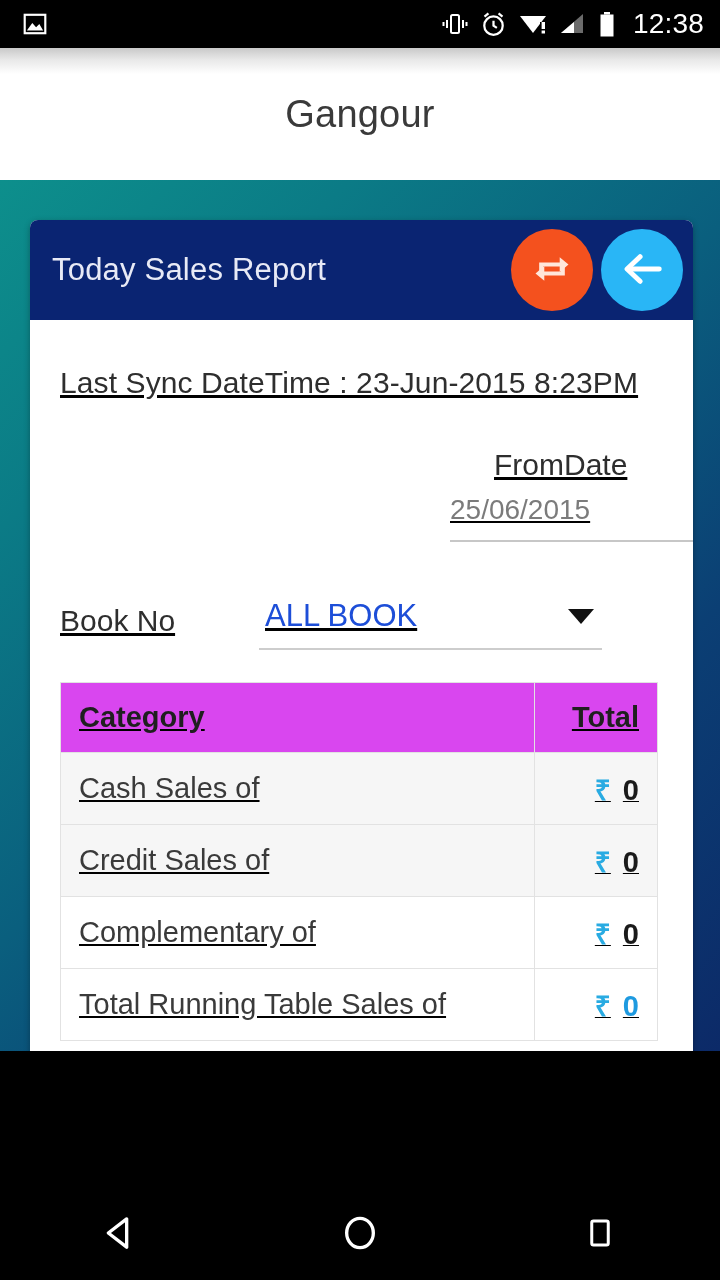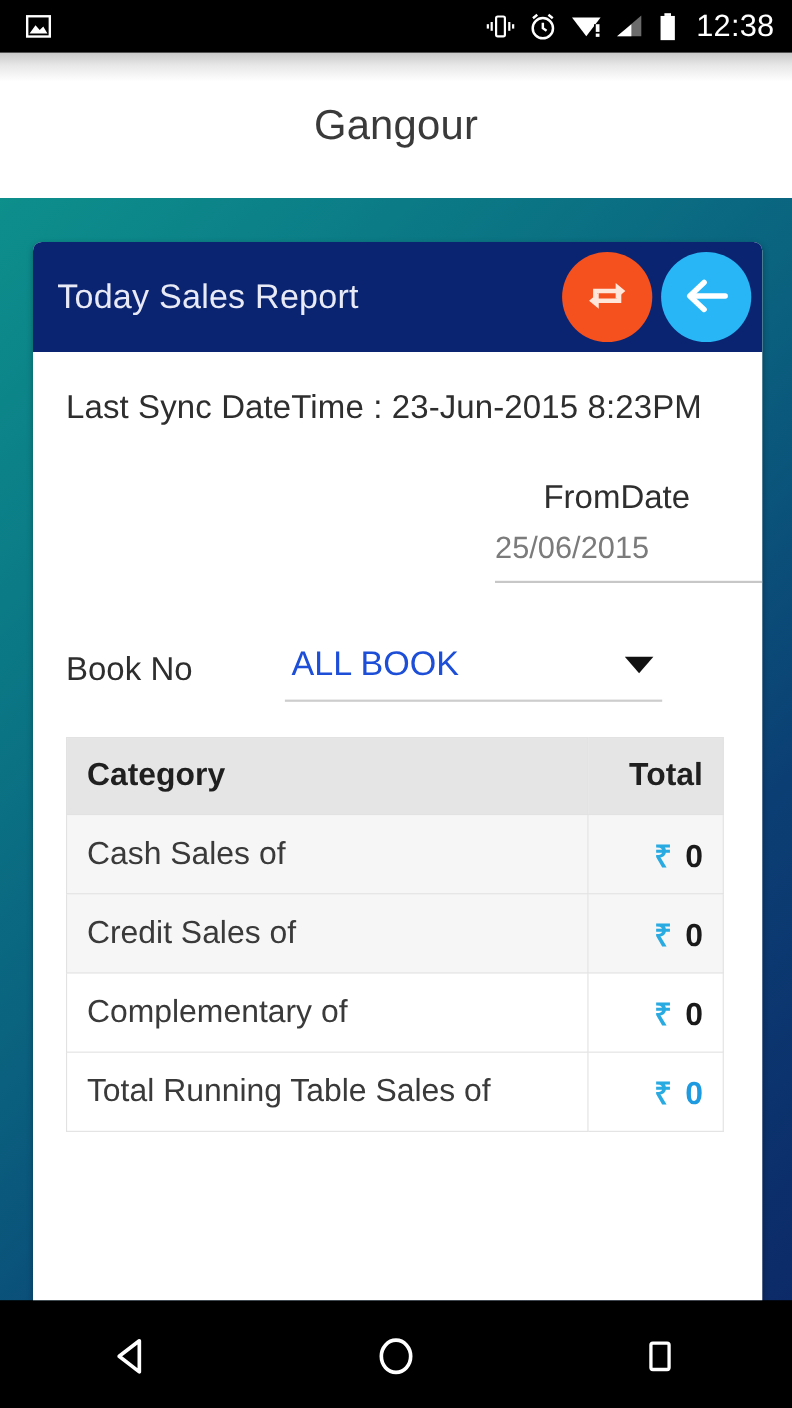--- a/index.html
+++ b/index.html
@@ -29,21 +29,21 @@
     background:linear-gradient(to bottom,#c9c9c9 0%,#e8e8e8 45%,#ffffff 100%);
   }
   .apptitle {
     position:absolute; left:0; top:0; width:100%; height:132px;
     display:flex; align-items:center; justify-content:center;
     font-size:38px; color:#3a3a3a; letter-spacing:0.2px;
   }
 
   
   .screen {
-    position:absolute; top:180px; left:0; width:720px; height:1002px;
+    position:absolute; top:180px; left:0; width:720px; height:871px;
     background:
       linear-gradient(135deg,#0d8f8c 0%, #0b7b86 22%, #0a5f7e 48%, #0b3f74 72%, #0c2a68 100%);
     overflow:hidden;
   }
 
   
   .card {
     position:absolute; left:30px; top:40px; width:663px; height:970px;
     background:#ffffff;
     border-radius:8px 8px 0 0;
@@ -54,21 +54,21 @@
     position:relative; height:100px; background:#0a2472;
     display:flex; align-items:center; padding-left:22px;
   }
   .card-title { color:#e8eaf6; font-size:31px; letter-spacing:0.2px; }
   .hdr-btns { position:absolute; right:10px; top:0; height:100px; display:flex; align-items:center; gap:8px; }
   .fab { width:82px; height:82px; border-radius:50%; display:flex; align-items:center; justify-content:center; border:none; cursor:pointer; }
   .fab-sync { background:#f4511e; }
   .fab-back { background:#29b6f6; }
 
   
-  .card-body { padding:0 0 0 0; }
+  .card-body { padding:12px 0 0 0;text-decoration:underline; }
   .lastsync {
     font-size:30px; color:#2e2e2e; padding:34px 0 0 30px; letter-spacing:0.1px;
   }
 
   .frow { display:flex; align-items:flex-end; padding-left:30px; }
   .frow-date { margin-top:48px;flex-direction:column; }
   .frow-book { margin-top:56px; }
   .flabel { font-size:30px; color:#2e2e2e; width:199px; padding-bottom:12px; }
   .fieldwrap { position:relative; }
   .field-date {
@@ -86,21 +86,21 @@
     border-right:13px solid transparent; border-top:15px solid #111;
   }
 
   
   .tbl {
     margin:32px 0 0 30px; width:598px; border:1px solid #dcdcdc;
     border-collapse:collapse; table-layout:fixed;
   }
   .tbl th, .tbl td { border:1px solid #e2e2e2; }
   .tbl th {
-    font-size:29px; font-weight:bold; color:#1f1f1f; background:#e5e5e5;
+    font-size:29px; font-weight:bold; color:#1f1f1f; background:#d946ef;
     height:70px; padding:0 18px; text-align:left;
   }
   .tbl th.amt, .tbl td.amt { text-align:right; width:123px; padding-right:18px; }
   .tbl td.cat { font-size:29px; color:#3a3a3a; padding-left:18px; height:72px; }
   .tbl tbody tr.odd td { background:#f6f6f6; }
   .tbl tbody tr.even td { background:#ffffff; }
   .rupee { color:#29abe2; font-weight:bold; font-size:28px; margin-right:12px; }
   .amtval { font-weight:bold; font-size:29px; color:#1a1a1a; }
   .amtval.hl { color:#1e9ae0; }
 

